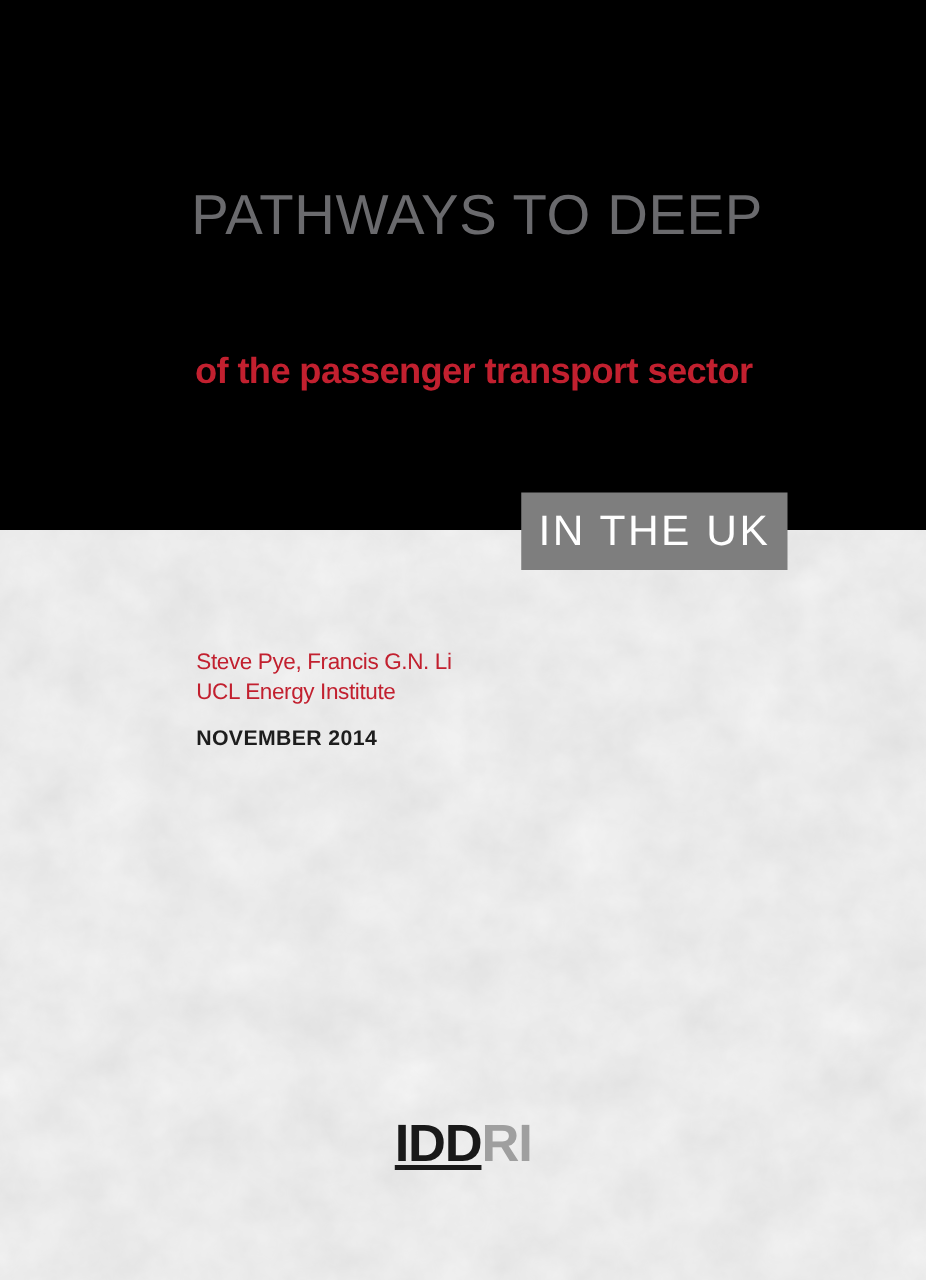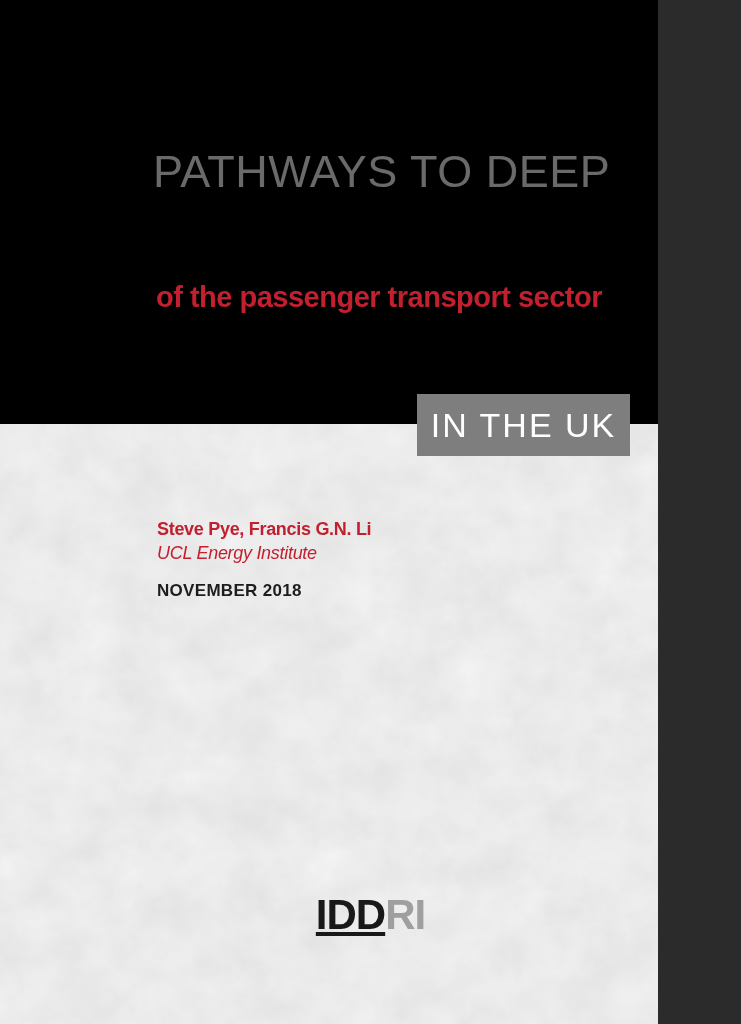--- a/index.html
+++ b/index.html
@@ -2,21 +2,21 @@
 <html><head>
 <meta charset="utf-8">
 <style>
   html, body {
     margin: 0;
     padding: 0;
     background: #2b2b2b;
   }
   .page {
     position: relative;
-    width: 658px;
+    width: 741px;
     height: 1024px;
     background: #000000;
     overflow: hidden;
     font-family: "Liberation Sans", "DejaVu Sans", sans-serif;
   }
   
   .texture-wrap {
     position: absolute;
     left: 0;
     top: 424px;
@@ -71,29 +71,28 @@
   }
   
   .author-block {
     position: absolute;
     left: 157px;
     top: 519px;
     z-index: 2;
   }
   .author-names {
     font-size: 18px;
-    font-weight: bold;
+    font-weight: normal;
     letter-spacing: -0.3px;
     color: #c2202f;
     white-space: nowrap;
   }
   .affiliation {
     margin-top: 3px;
     font-size: 18px;
-    font-style: italic;
     letter-spacing: -0.3px;
     color: #c2202f;
     white-space: nowrap;
   }
   .pub-date {
     margin-top: 17px;
     font-size: 17px;
     font-weight: bold;
     letter-spacing: 0.3px;
     color: #1d1d1d;
@@ -156,20 +155,20 @@
 
   <div class="subtitle">of the passenger transport sector</div>
 
   <div class="region-tag">
     <span class="tag-text">IN THE UK</span>
   </div>
 
   <div class="author-block">
     <div class="author-names">Steve Pye, Francis G.N. Li</div>
     <div class="affiliation">UCL Energy Institute</div>
-    <div class="pub-date">NOVEMBER 2018</div>
+    <div class="pub-date">NOVEMBER 2014</div>
   </div>
 
   <div class="logo">
     <span class="logo-dark">IDD</span><span class="logo-light">RI</span>
   </div>
 
 </div>
 
 </body></html>

